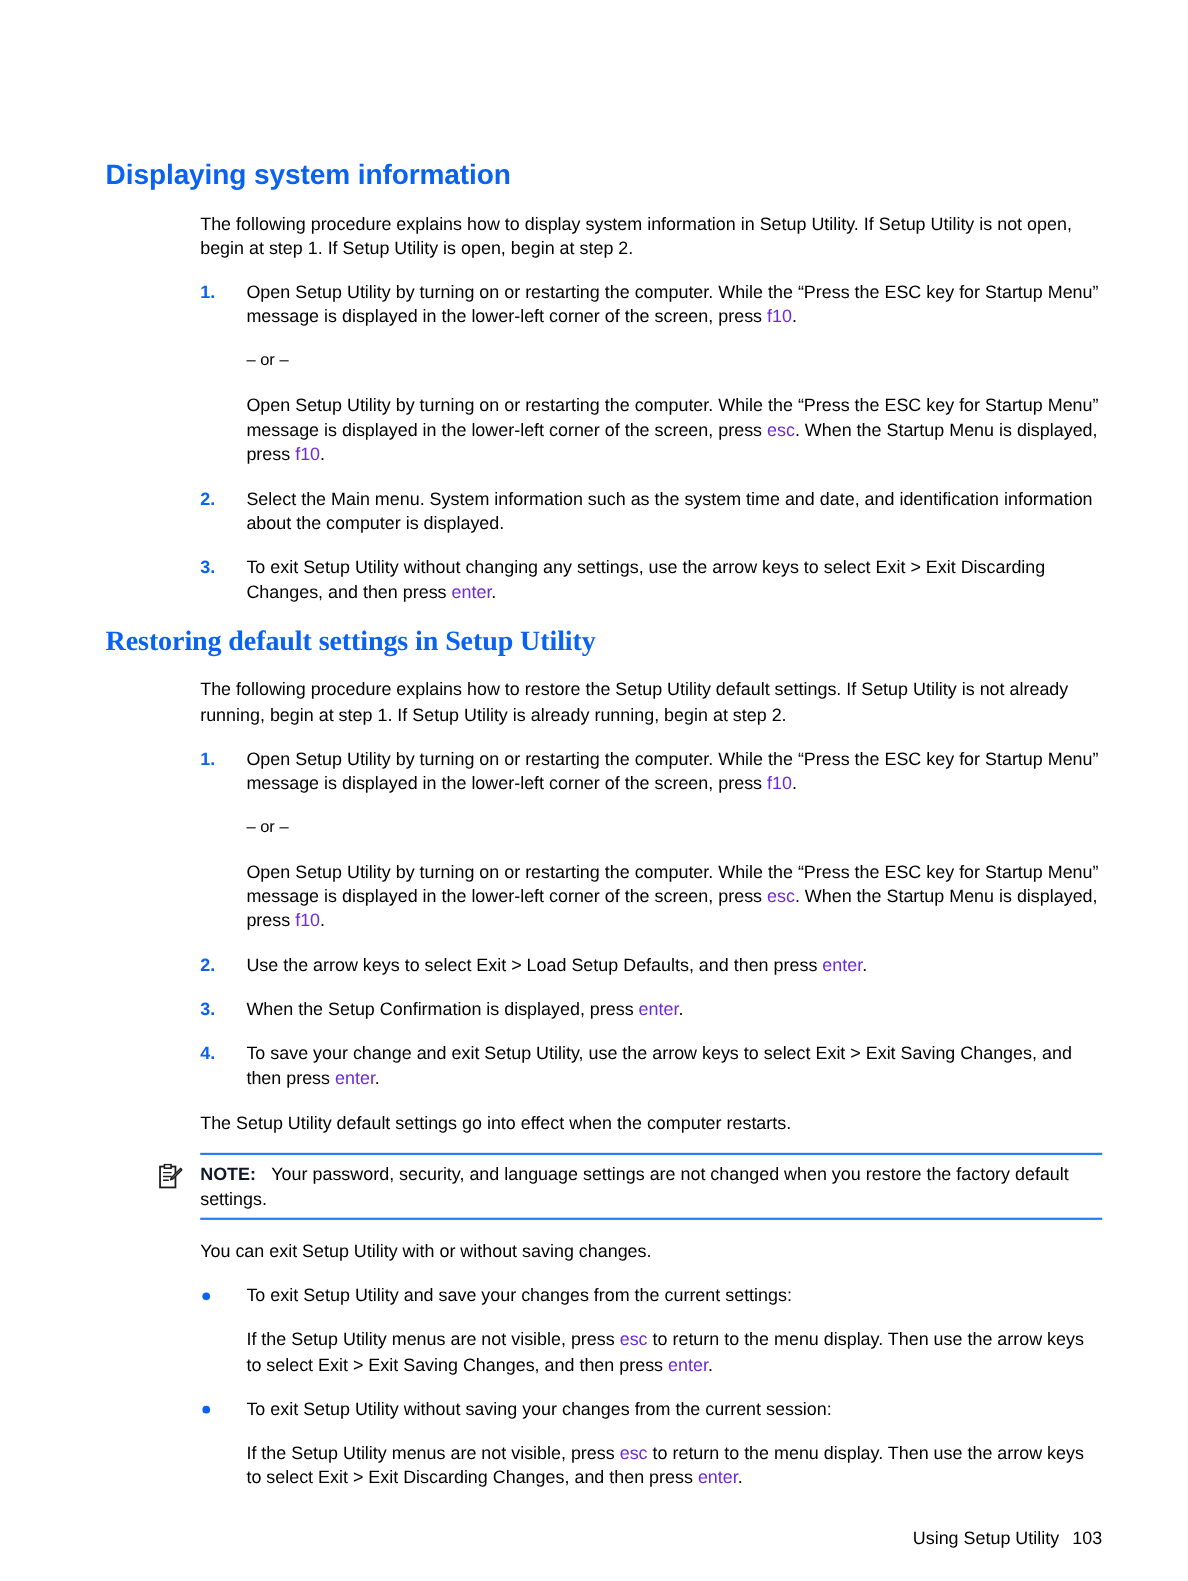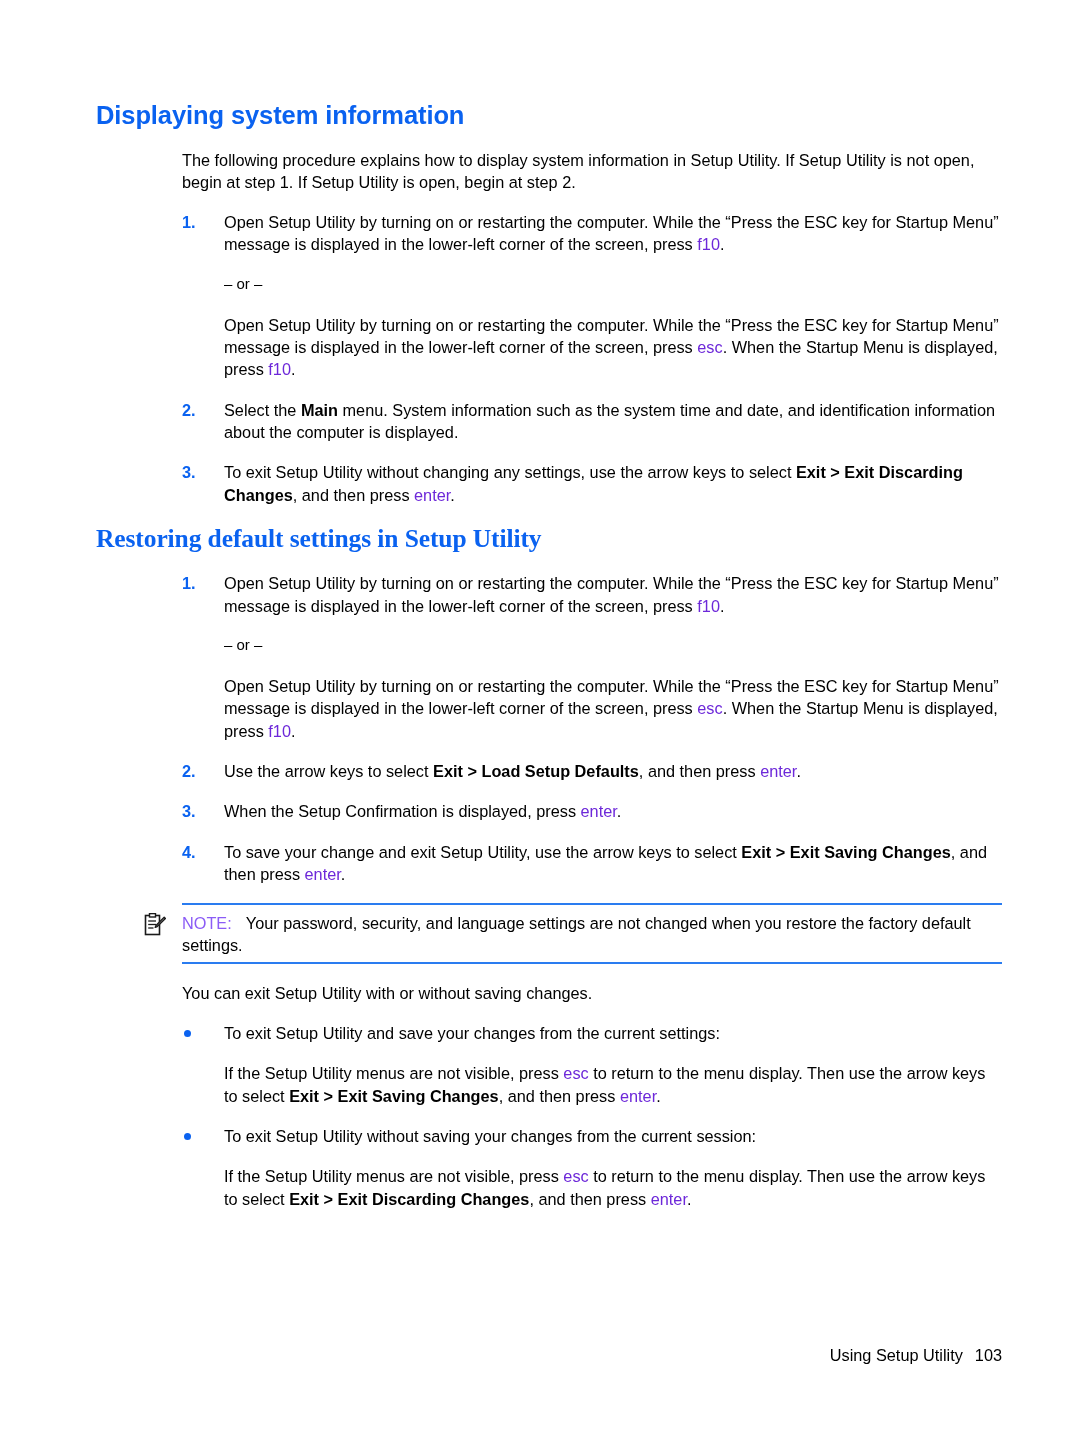--- a/index.html
+++ b/index.html
@@ -14,20 +14,21 @@
     color: #000000;
     position: relative;
     overflow: hidden;
   }
   .page {
     position: relative;
     width: 1080px;
     height: 1228px;
     box-sizing: border-box;
     padding: 12px;
+    margin-top: 44px;
   }
   .content {
     position: absolute;
     left: 96px;
     top: 100px;
     width: 906px;
   }
 
   h1.section-heading {
     color: #0a62f0;
@@ -97,21 +98,21 @@
   .ulist li.bullet-item .dot {
     position: absolute;
     left: 88px;
     top: 8px;
     width: 7px;
     height: 7px;
     border-radius: 50%;
     background: #0a62f0;
   }
 
-  b, strong { font-weight: bold; }
+  b, strong { font-weight: normal; }
   .key {
     color: #6d28d9;
   }
 
   .note-box {
     position: relative;
     margin: 6px 0 18px 0;
     padding-left: 86px;
   }
   .note-inner {
@@ -124,22 +125,22 @@
     line-height: 22.3px;
   }
   .note-icon {
     position: absolute;
     left: 48px;
     top: 10px;
     width: 22px;
     height: 24px;
   }
   .note-label {
-    color: #8b5cf6;
-    font-weight: normal;
+    color: #0f172a;
+    font-weight: bold;
     margin-right: 14px;
   }
 
   .footer {
     position: absolute;
     left: 96px;
     top: 1345px;
     width: 906px;
     text-align: right;
     font-size: 16.3px;
@@ -174,20 +175,21 @@
         <span><span>Select the </span><b>Main</b><span> menu. System information such as the system time and date, and identification information about the computer is displayed.</span></span>
       </li>
       <li>
         <span class="marker">3.</span>
         <span><span>To exit Setup Utility without changing any settings, use the arrow keys to select </span><b>Exit &gt; Exit Discarding Changes</b><span>, and then press </span><span class="key">enter</span><span>.</span></span>
       </li>
     </ol>
 
     <h1 class="section-heading heading-gap-top">Restoring default settings in Setup Utility</h1>
 
+    <p class="body-text">The following procedure explains how to restore the Setup Utility default settings. If Setup Utility is not already running, begin at step 1. If Setup Utility is already running, begin at step 2.</p>
 
     <ol class="olist">
       <li>
         <span class="marker">1.</span>
         <span><span>Open Setup Utility by turning on or restarting the computer. While the “Press the ESC key for Startup Menu” message is displayed in the lower-left corner of the screen, press </span><span class="key">f10</span><span>.</span></span>
       </li>
     </ol>
 
     <div class="or-line">– or –</div>
 
@@ -201,20 +203,21 @@
       <li>
         <span class="marker">3.</span>
         <span><span>When the Setup Confirmation is displayed, press </span><span class="key">enter</span><span>.</span></span>
       </li>
       <li>
         <span class="marker">4.</span>
         <span><span>To save your change and exit Setup Utility, use the arrow keys to select </span><b>Exit &gt; Exit Saving Changes</b><span>, and then press </span><span class="key">enter</span><span>.</span></span>
       </li>
     </ol>
 
+    <p class="body-text tight">The Setup Utility default settings go into effect when the computer restarts.</p>
 
     <div class="note-box">
       <span class="note-icon">
         <svg width="22" height="24" viewBox="0 0 22 24" xmlns="http://www.w3.org/2000/svg">
           <rect x="1.5" y="2.5" width="14" height="19" fill="#ffffff" stroke="#1a1a1a" stroke-width="1.6"></rect>
           <rect x="5.5" y="0.6" width="6" height="3.4" fill="#ffffff" stroke="#1a1a1a" stroke-width="1.4"></rect>
           <line x1="4.2" y1="8" x2="12" y2="8" stroke="#1a1a1a" stroke-width="1.3"></line>
           <line x1="4.2" y1="11.5" x2="12" y2="11.5" stroke="#1a1a1a" stroke-width="1.3"></line>
           <line x1="4.2" y1="15" x2="9.5" y2="15" stroke="#1a1a1a" stroke-width="1.3"></line>
           <path d="M20.2 4.2 L21.4 5.4 L13.2 13.6 L11.2 14.4 L12 12.4 Z" fill="#ffffff" stroke="#1a1a1a" stroke-width="1.4" stroke-linejoin="round"></path>

